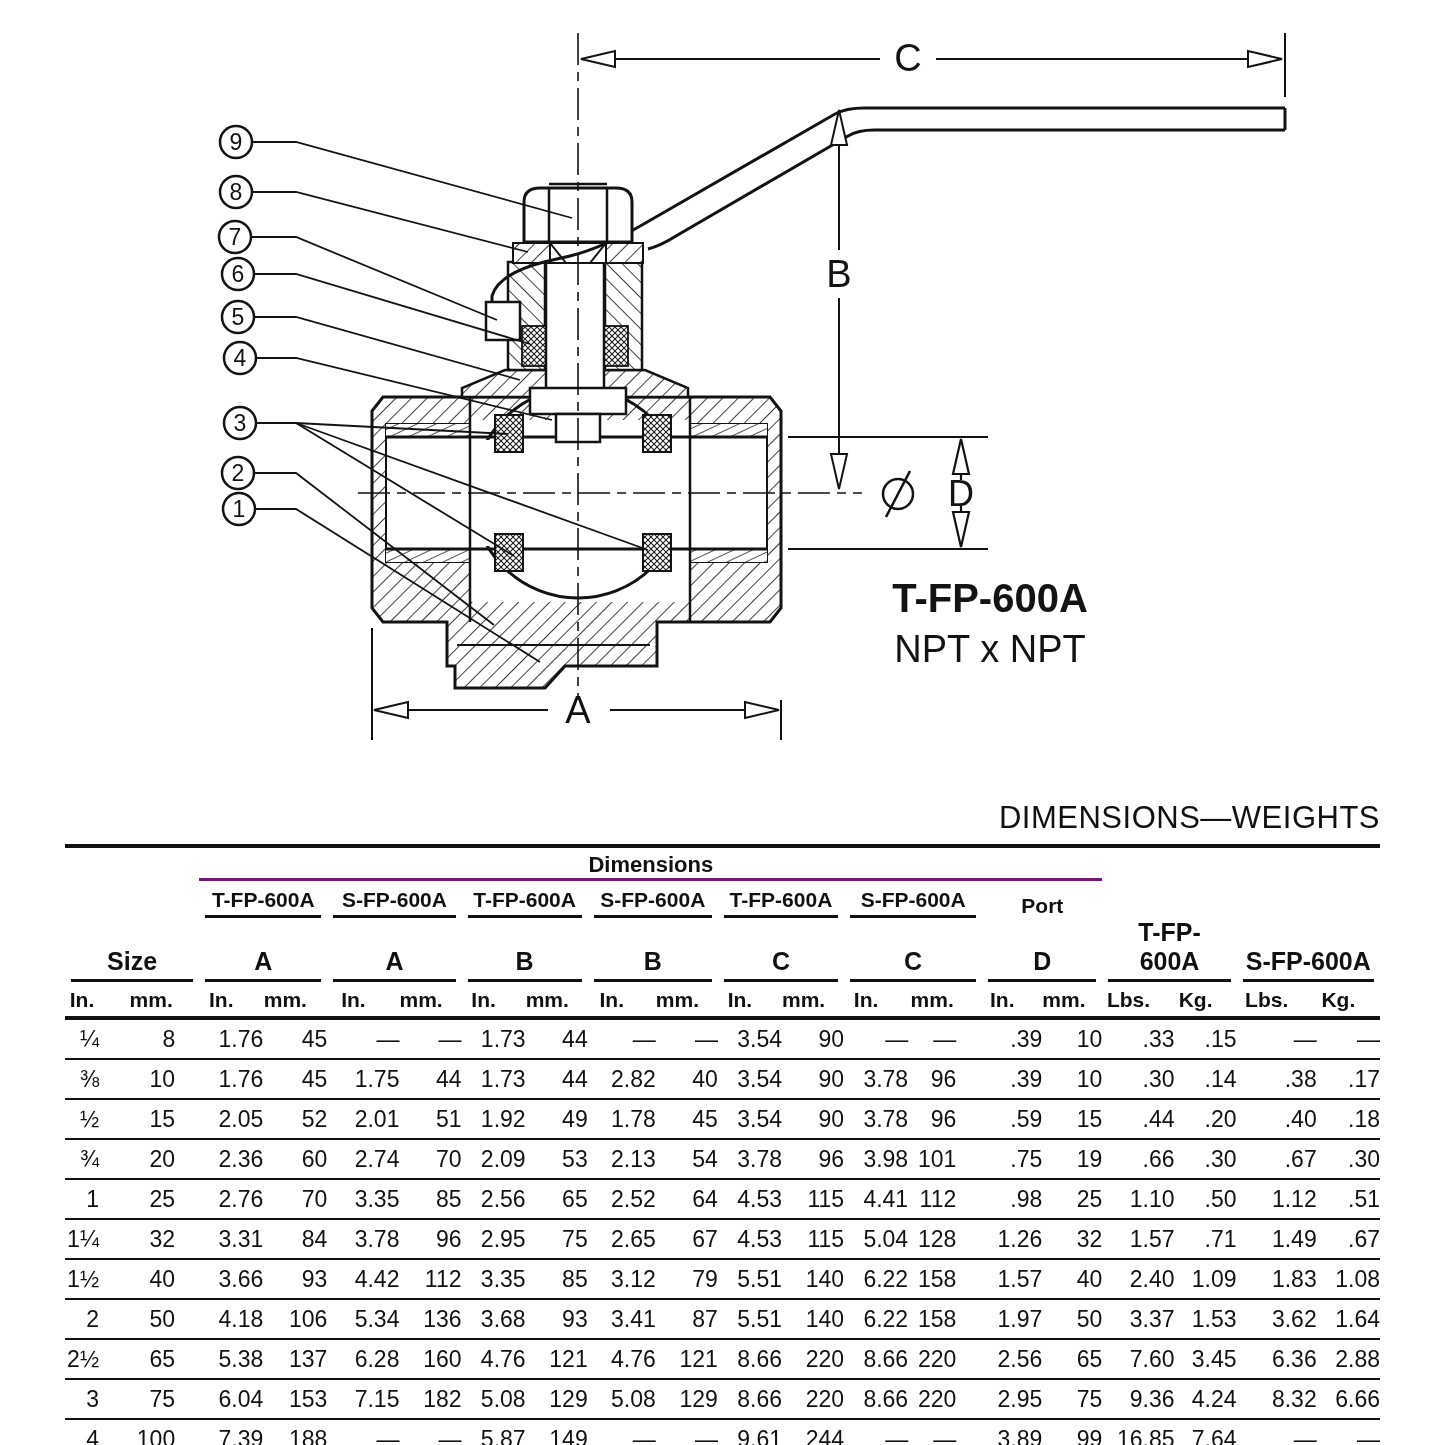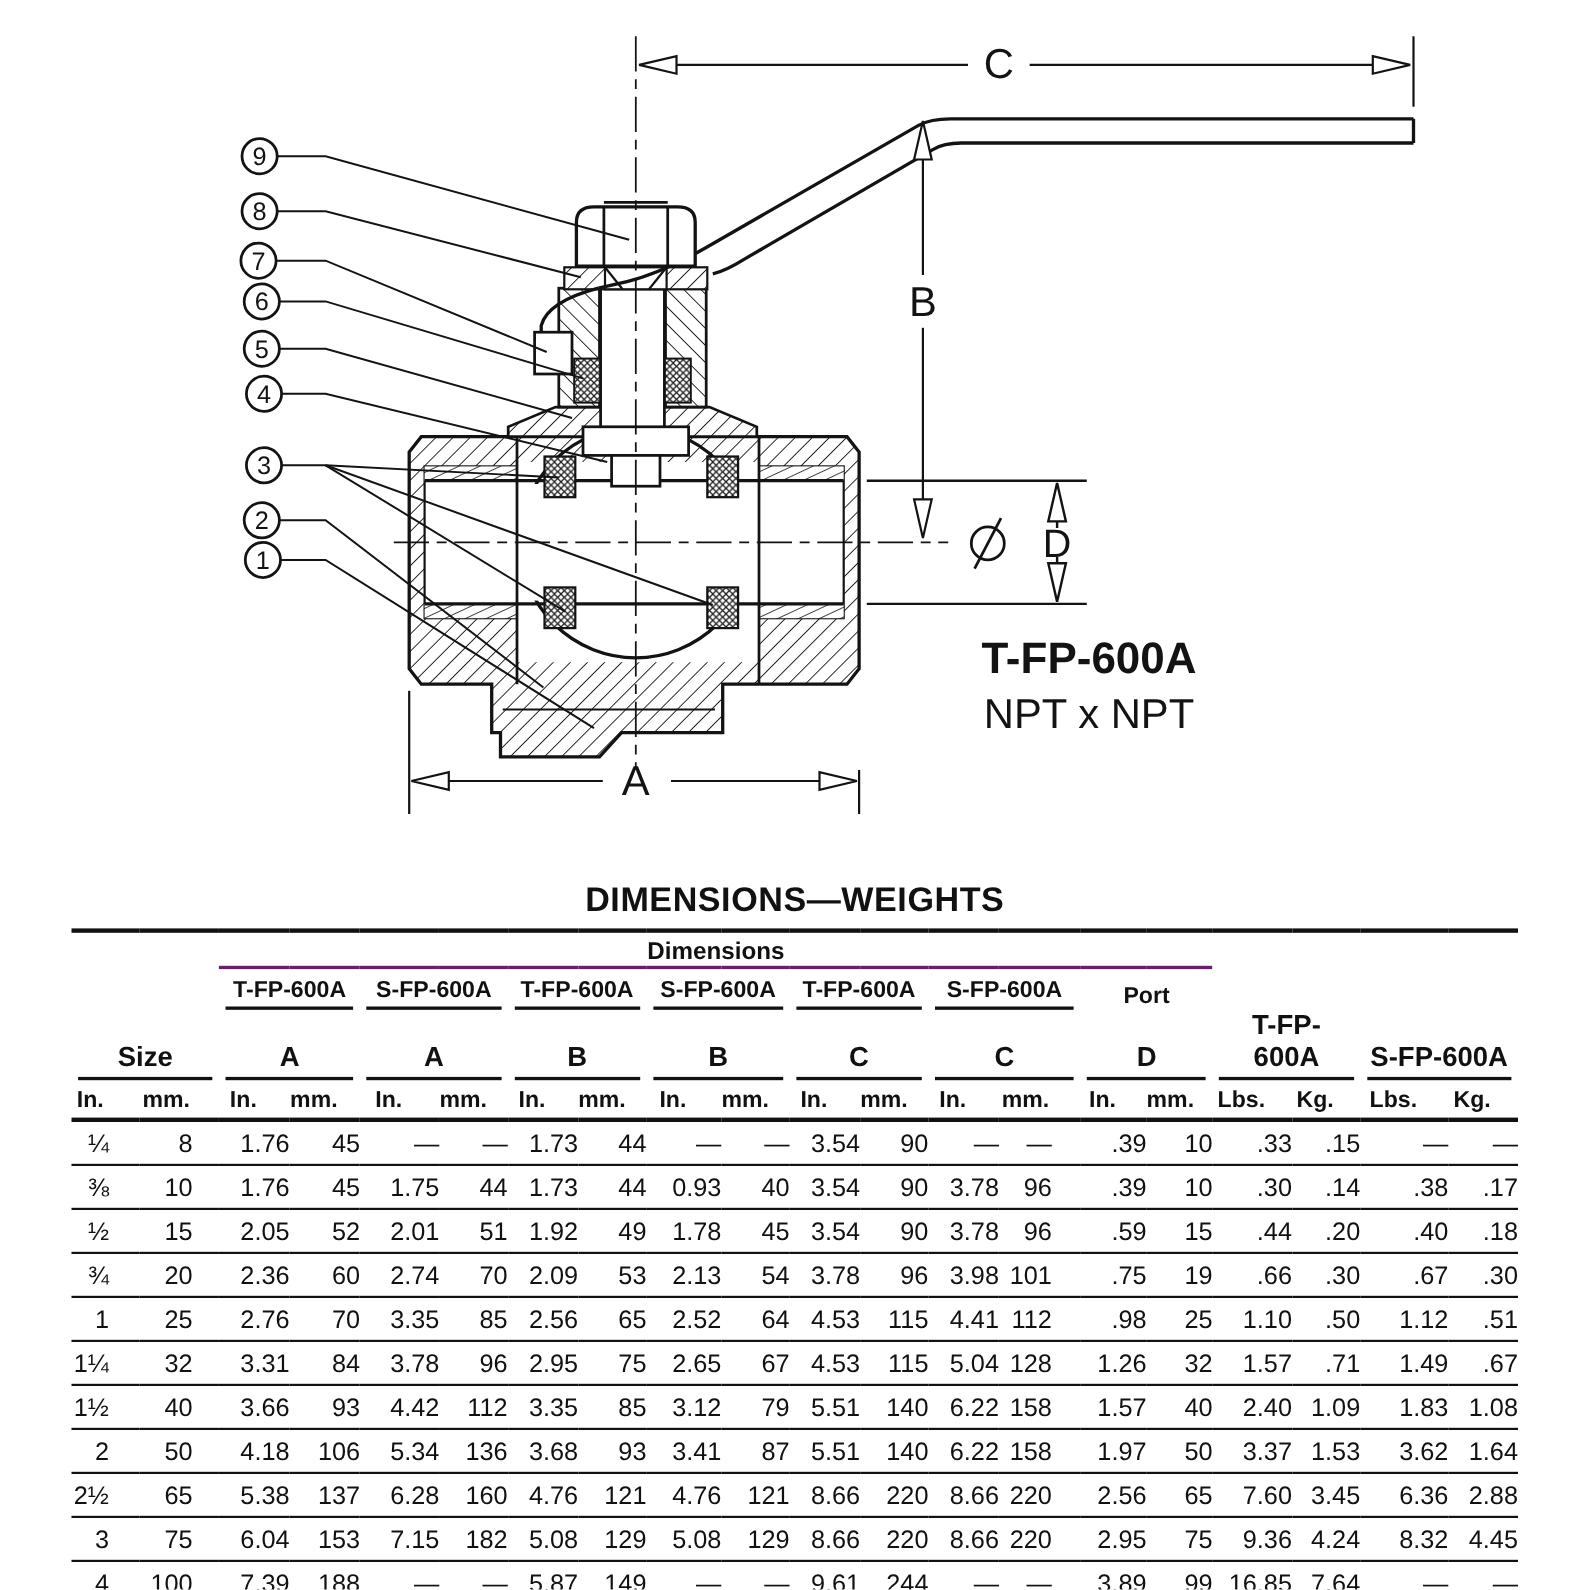--- a/index.html
+++ b/index.html
@@ -5,21 +5,21 @@
   html,body { margin:0; padding:0; background:#fff; }
   .page {
     position:relative; width:1445px; height:1445px; background:#fff;
     font-family:"Liberation Sans", sans-serif; color:#111;
   }
   svg text { font-family:"Liberation Sans", sans-serif; fill:#131313; }
 
   
   .tableblock { position:absolute; left:65px; top:800px; width:1315px; }
   .tbl-title {
-    text-align:center; font-weight:bold; font-size:31px; letter-spacing:.5px;
+    text-align:right; font-weight:normal; font-size:31px; letter-spacing:.5px;
     margin:0 0 8px 0; color:#111;
   }
   table.dims {
     border-collapse:collapse; table-layout:fixed; width:1315px;
     border-top:4px solid #111; border-bottom:4px solid #111;
   }
   table.dims th, table.dims td { padding:0; color:#111; }
   th.nob { border:none; }
   th.dimspan {
     font-size:22px; font-weight:bold; border-bottom:3px solid #701a75;
@@ -375,21 +375,21 @@
           </tr>
           <tr>
             <td>⅜</td>
             <td>10</td>
             <td>1.76</td>
             <td>45</td>
             <td>1.75</td>
             <td>44</td>
             <td>1.73</td>
             <td>44</td>
-            <td>0.93</td>
+            <td>2.82</td>
             <td>40</td>
             <td>3.54</td>
             <td>90</td>
             <td>3.78</td>
             <td>96</td>
             <td>.39</td>
             <td>10</td>
             <td>.30</td>
             <td>.14</td>
             <td>.38</td>
@@ -562,21 +562,21 @@
             <td>129</td>
             <td>8.66</td>
             <td>220</td>
             <td>8.66</td>
             <td>220</td>
             <td>2.95</td>
             <td>75</td>
             <td>9.36</td>
             <td>4.24</td>
             <td>8.32</td>
-            <td>4.45</td>
+            <td>6.66</td>
           </tr>
           <tr>
             <td>4</td>
             <td>100</td>
             <td>7.39</td>
             <td>188</td>
             <td>—</td>
             <td>—</td>
             <td>5.87</td>
             <td>149</td>

